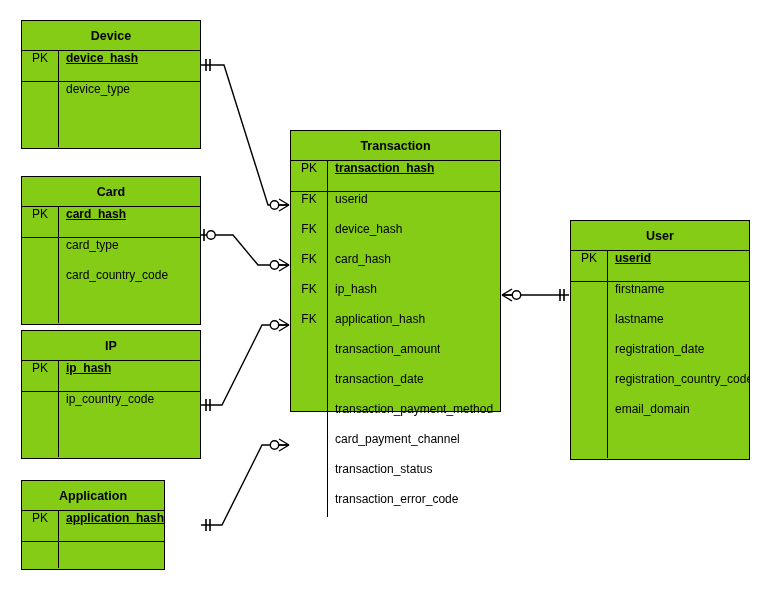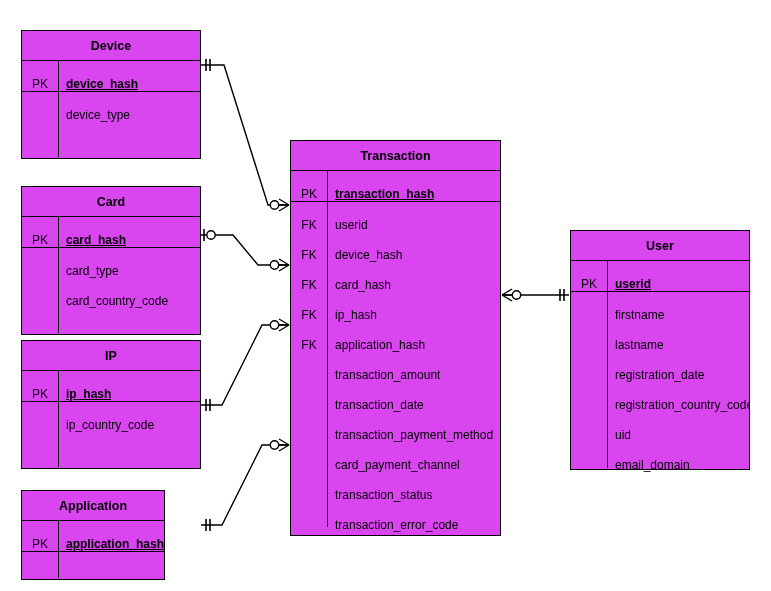--- a/index.html
+++ b/index.html
@@ -24,23 +24,22 @@
     left: 0;
     top: 0;
     width: 771px;
     height: 591px;
     pointer-events: none;
   }
   .entity {
     position: absolute;
     box-sizing: border-box;
     border: 1.6px solid #000000;
-    background: #d946ef;
+    background: #84cc16;
     z-index: 2;
-    margin-top: 10px;
   }
   .entity-title {
     box-sizing: border-box;
     height: 30px;
     line-height: 30px;
     text-align: center;
     font-size: 12.5px;
     font-weight: bold;
     color: #000000;
     border-bottom: 1.6px solid #000000;
@@ -60,21 +59,21 @@
   }
   .pk-block {
     box-sizing: border-box;
     border-bottom: 1.6px solid #000000;
   }
   .attr-block {
     box-sizing: border-box;
   }
   .row {
     display: flex;
-    align-items: flex-end;
+    align-items: flex-start;
     box-sizing: border-box;
     height: 30px;
   }
   .row-key {
     box-sizing: border-box;
     width: 36px;
     flex: 0 0 36px;
     text-align: center;
     font-size: 12px;
     color: #000000;
@@ -205,21 +204,21 @@
           <div class="row">
             <div class="row-key">PK</div>
             <div class="row-name pk-name">application_hash</div>
           </div>
         </div>
         <div class="attr-block">
           <div class="row pad-row"></div>
         </div>
       </div>
     </div>
-    <div class="entity" style="left: 290px; top: 130px; width: 211px; height: 396px;">
+    <div class="entity" style="left: 290px; top: 130px; width: 211px; height: 282px;">
       <div class="entity-title">Transaction</div>
       <div class="entity-body" style="height: 355.8px;">
         <div class="key-col-rule" style="left: 36px;"></div>
         <div class="pk-block">
           <div class="row">
             <div class="row-key">PK</div>
             <div class="row-name pk-name">transaction_hash</div>
           </div>
         </div>
         <div class="attr-block">
@@ -292,22 +291,18 @@
           <div class="row">
             <div class="row-key"></div>
             <div class="row-name">registration_date</div>
           </div>
           <div class="row">
             <div class="row-key"></div>
             <div class="row-name">registration_country_code</div>
           </div>
           <div class="row">
             <div class="row-key"></div>
-            <div class="row-name">uid</div>
-          </div>
-          <div class="row">
-            <div class="row-key"></div>
             <div class="row-name">email_domain</div>
           </div>
         </div>
       </div>
     </div>
   </div>
 
 </body></html>

